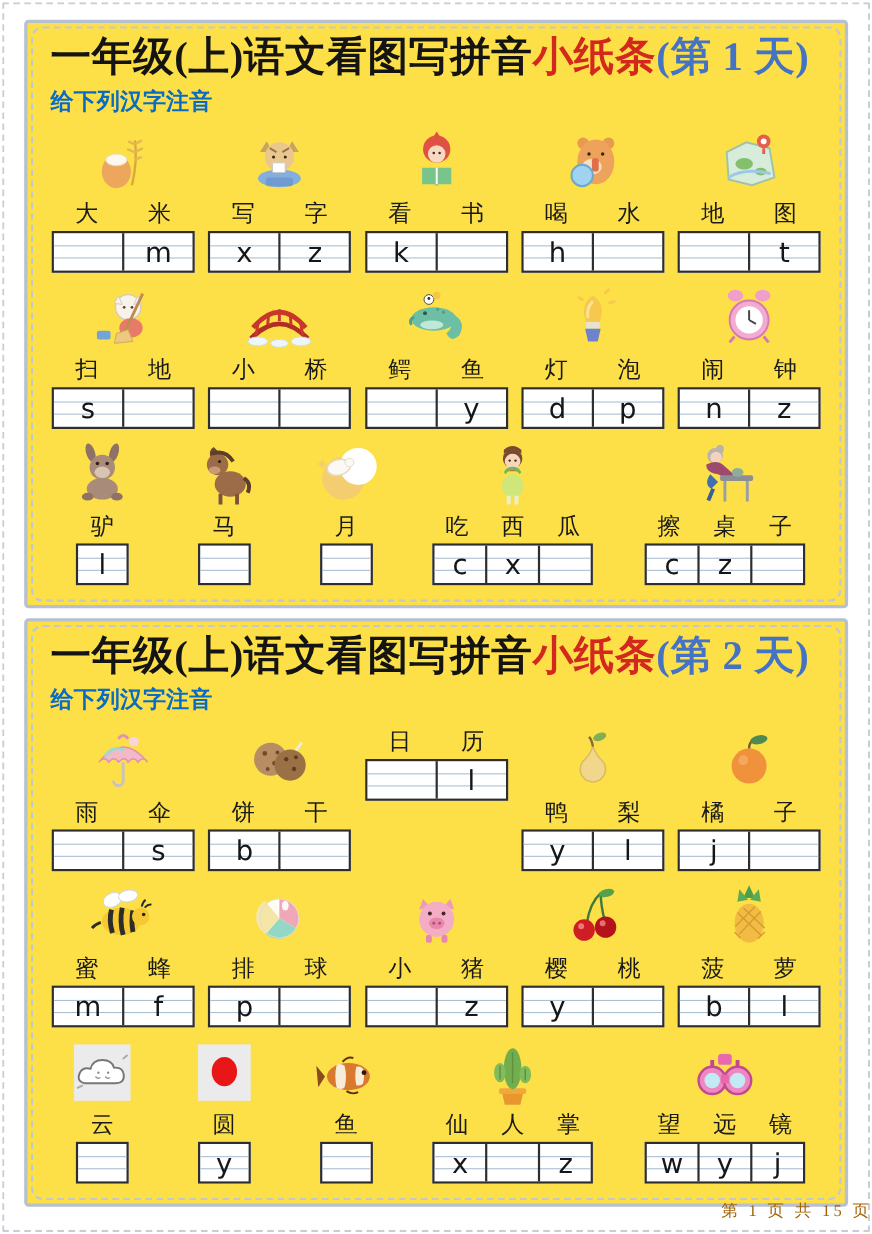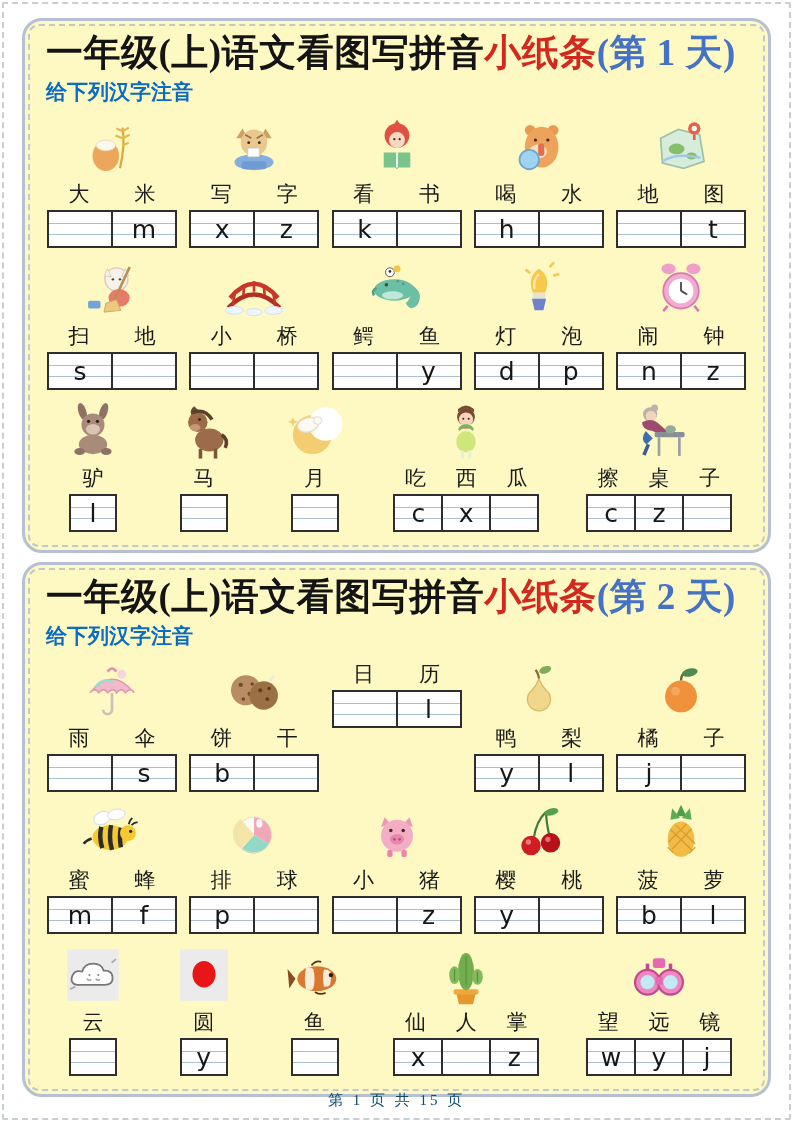--- a/index.html
+++ b/index.html
@@ -8,21 +8,21 @@
     box-sizing:border-box;padding:18px 22px 0;
     font-family:"Liberation Serif","DejaVu Serif",serif;
     overflow:hidden;
   }
   .page::before{
     content:"";position:absolute;inset:2px;border:2px dashed #c9cdd4;
     pointer-events:none;border-radius:2px;
   }
   .strip{
     position:relative;border:3px solid var(--strip-border,#b5c0d3);
-    border-radius:20px;background:#fef9c3;
+    border-radius:4px;background:#fde047;
   }
   .strip + .strip{margin-top:9px;}
   .strip-inner{
     border:2px dashed #c3c7ce;border-radius:11px;margin:3px;
     padding:6px 16px 13px;
   }
   .title{
     margin:0;font-size:37px;font-weight:700;line-height:1.16;
     letter-spacing:0.5px;color:#141414;white-space:nowrap;
   }
@@ -58,22 +58,22 @@
   .cell{
     flex:1;position:relative;z-index:1;display:flex;align-items:center;
     justify-content:center;border-right:2px solid #2e2e2e;cursor:text;
   }
   .cell:last-child{border-right:none;}
   .letter{
     font-family:"DejaVu Sans","Liberation Sans",sans-serif;
     font-size:25px;color:#161616;line-height:1;padding-top:2px;
   }
   .page-footer{
-    position:absolute;left:0;right:0;bottom:12px;text-align:center;
-    font-size:15px;color:#0c4a6e;letter-spacing:3px;
+    position:absolute;left:0;right:0;bottom:12px;text-align:right;
+    font-size:15px;color:#a16207;letter-spacing:3px;
     font-family:"Liberation Serif","DejaVu Serif",serif;
   }
 </style>
 </head>
 <body>
 
 <div class="page">
 
   <section class="strip">
     <div class="strip-inner">

